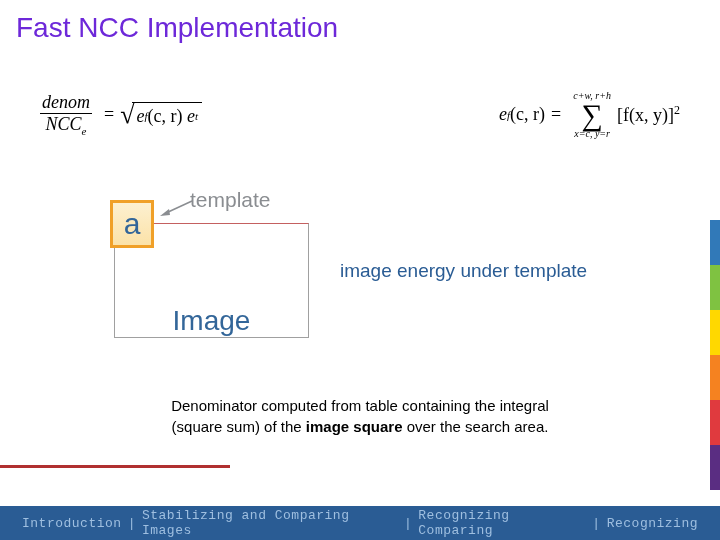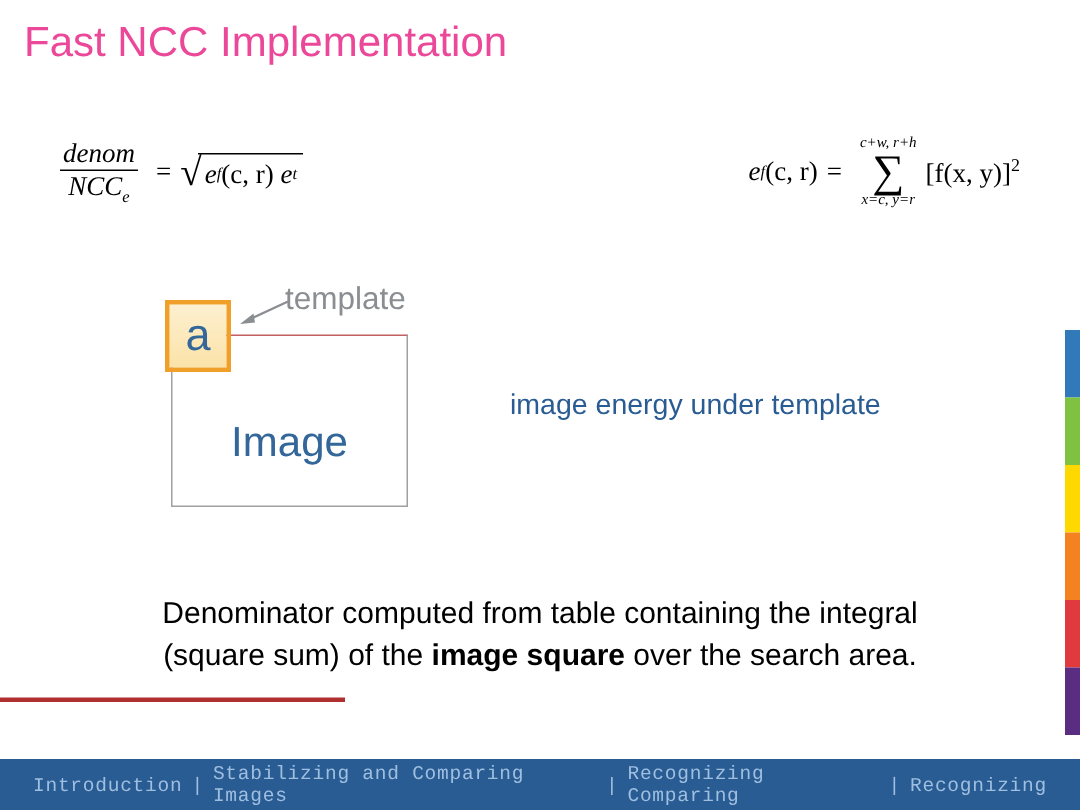--- a/index.html
+++ b/index.html
@@ -8,21 +8,21 @@
     height: 540px;
     background: #fff;
     font-family: "Trebuchet MS", "Segoe UI", sans-serif;
     position: relative;
     overflow: hidden;
   }
   .title {
     position: absolute;
     top: 12px;
     left: 16px;
-    color: #ec4899;
+    color: #6d28d9;
     font-size: 28px;
     font-weight: 500;
   }
   .formulas {
     position: absolute;
     top: 90px;
     left: 40px;
     right: 40px;
     display: flex;
     justify-content: space-between;
@@ -102,28 +102,28 @@
     position: absolute;
     top: 11px;
     left: 50px;
     width: 34px;
     height: 18px;
   }
   .image-box {
     position: absolute;
     top: 35px;
     left: 4px;
-    width: 158px;
+    width: 195px;
     height: 115px;
     border-top: 1px solid #c46060;
     border-bottom: 1px solid #a0a0a0;
     border-left: 1px solid #a0a0a0;
     border-right: 1px solid #a0a0a0;
     display: flex;
-    align-items: center;
+    align-items: flex-end;
     justify-content: center;
     background: #fff;
   }
   .image-label {
     font-family: "Trebuchet MS", sans-serif;
     font-size: 28px;
     color: #336699;
     font-weight: 500;
     margin-top: 28px;
   }
@@ -135,21 +135,21 @@
     font-size: 19px;
     font-weight: 400;
   }
   .body-text {
     position: absolute;
     top: 395px;
     left: 60px;
     right: 60px;
     text-align: center;
     color: #000;
-    font-size: 20px;
+    font-size: 15px;
     line-height: 1.4;
   }
   .boldish { font-weight: 700; text-align: right; }
   .hr-accent {
     position: absolute;
     top: 465px;
     left: 0;
     width: 230px;
     height: 3px;
     background: #b03030;

